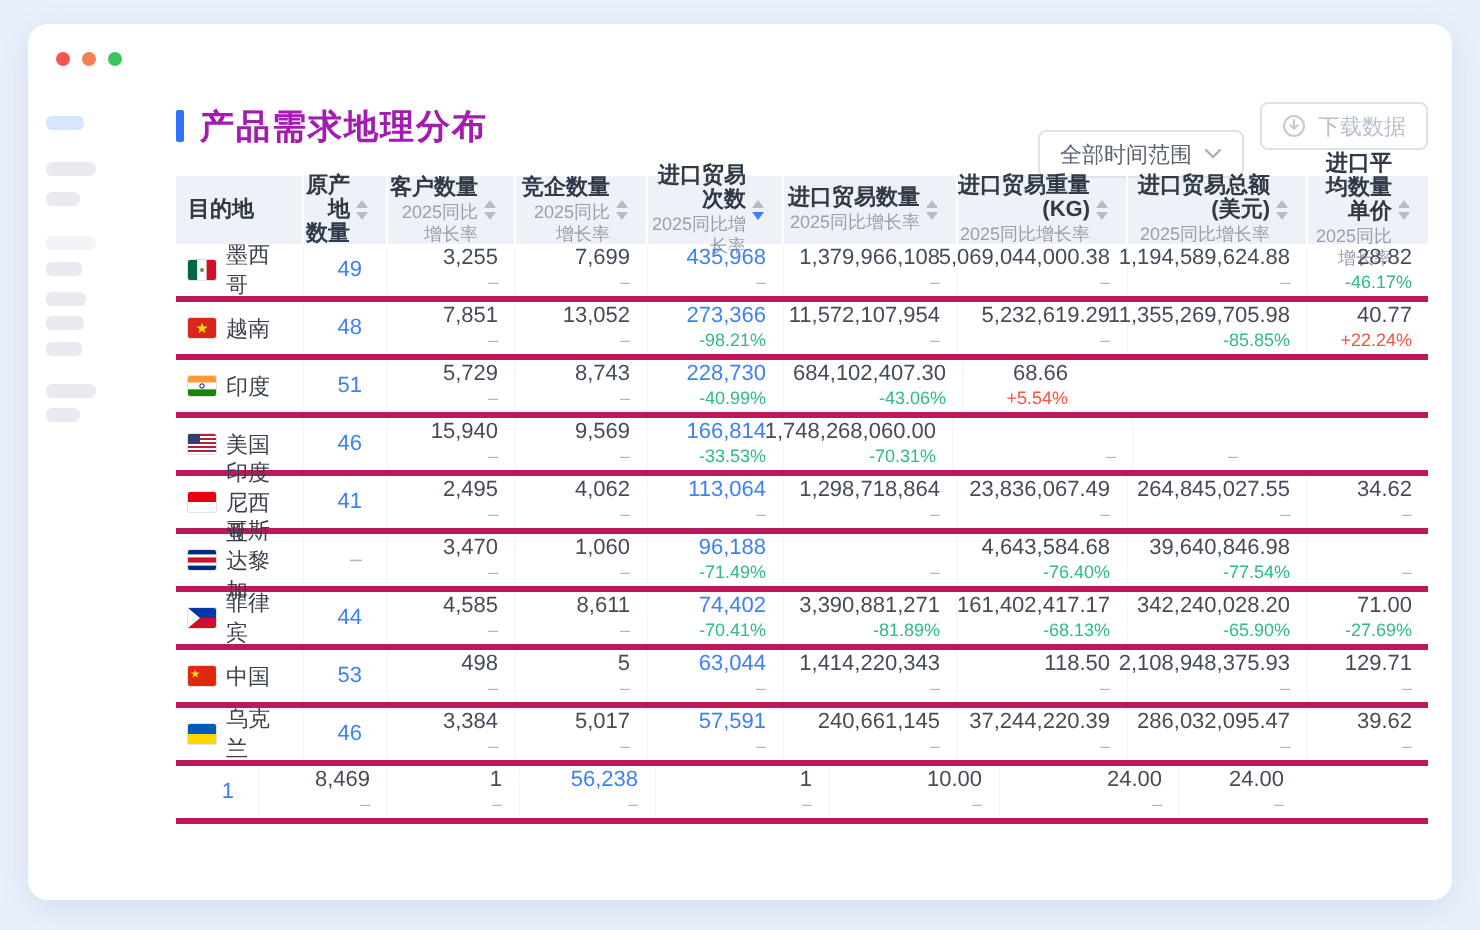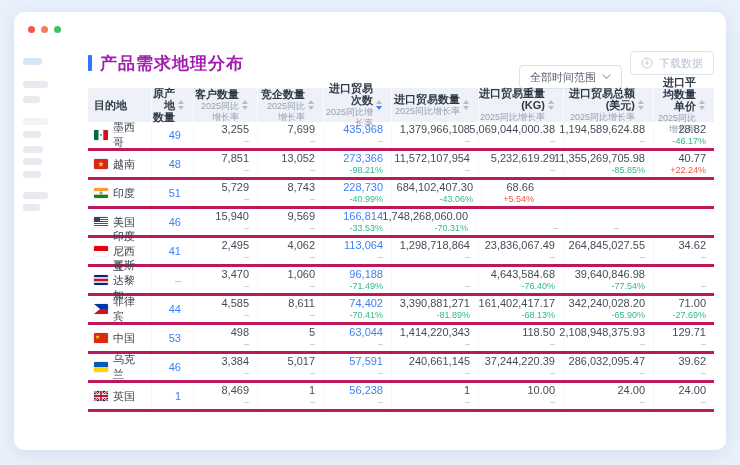--- a/index.html
+++ b/index.html
@@ -546,30 +546,20 @@
               <div class="cell" style="width:90px">
       <span class="v">286,032,095.47</span>
       <span class="g dash">–</span>
               </div>
               <div class="cell" style="width:60px">
       <span class="v">39.62</span>
       <span class="g dash">–</span>
               </div>
             </div>
             <div class="trow">
-              <div class="cell dest" style="width:64px">
-                <svg class="flag" width="14" height="10" viewBox="0 0 14 10">
-                  <rect width="14" height="10" fill="#012169"></rect>
-                  <path d="M0,0 L14,10 M14,0 L0,10" stroke="#fff" stroke-width="2.2"></path>
-                  <path d="M0,0 L14,10 M14,0 L0,10" stroke="#c8102e" stroke-width="1"></path>
-                  <path d="M7,0 V10 M0,5 H14" stroke="#fff" stroke-width="3.4"></path>
-                  <path d="M7,0 V10 M0,5 H14" stroke="#c8102e" stroke-width="1.8"></path>
-                </svg>
-                <span>英国</span>
-              </div>
               <div class="cell origin" style="width:42px">
                 <span class="v link">1</span>
               </div>
               <div class="cell" style="width:64px">
       <span class="v">8,469</span>
       <span class="g dash">–</span>
               </div>
               <div class="cell" style="width:66px">
       <span class="v">1</span>
       <span class="g dash">–</span>

